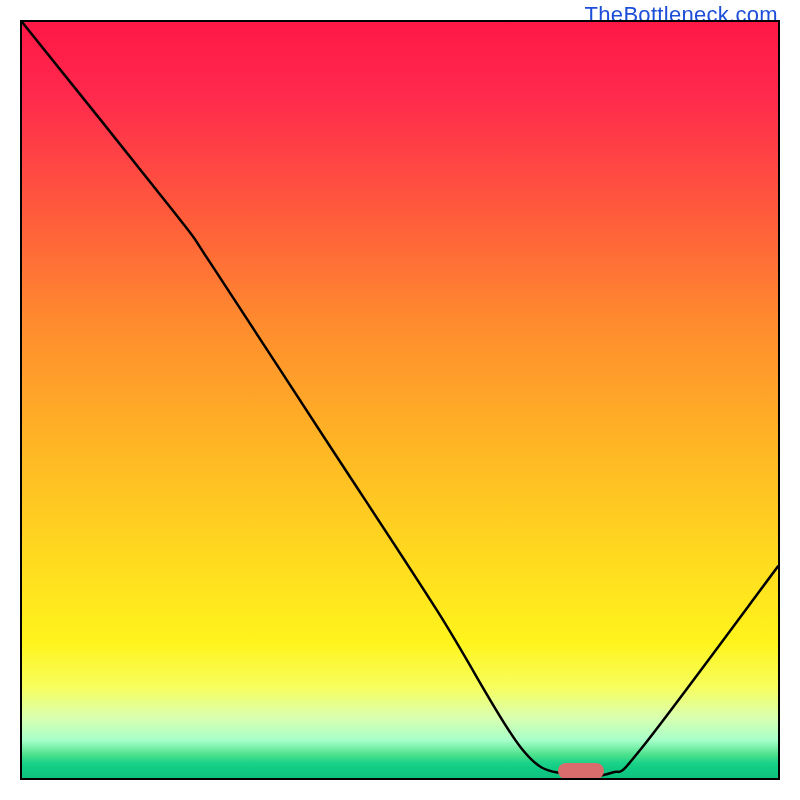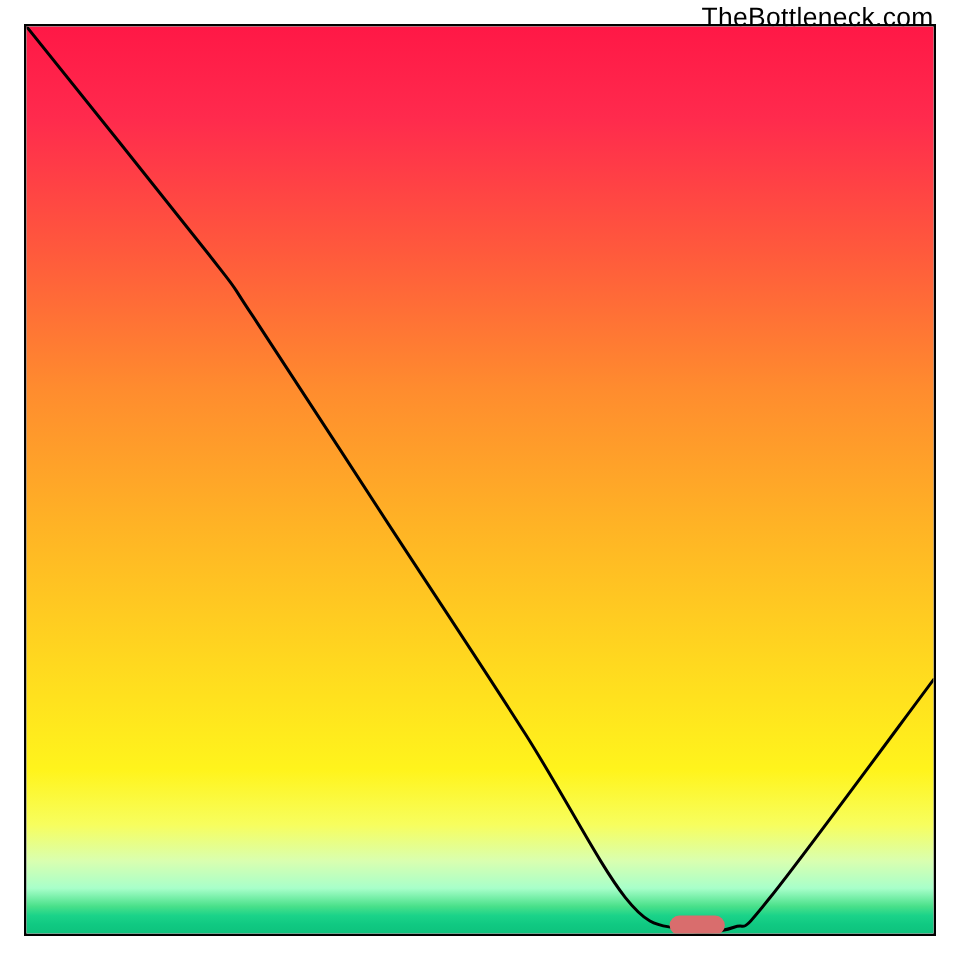--- a/index.html
+++ b/index.html
@@ -44,21 +44,21 @@
       #10c982 99%,
       #0ec27d 100%
     );
   }
   .watermark {
     position: absolute;
     top: 2px;
     right: 22px;
     font-size: 22px;
     font-weight: 500;
-    color: #000000;
+    color: #1d4ed8;
     letter-spacing: 0.3px;
   }
   svg.curve {
     position: absolute;
     left: 0;
     top: 0;
     width: 100%;
     height: 100%;
   }
   .marker {

